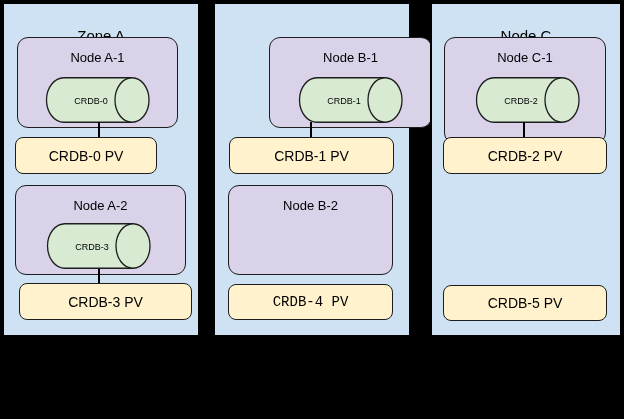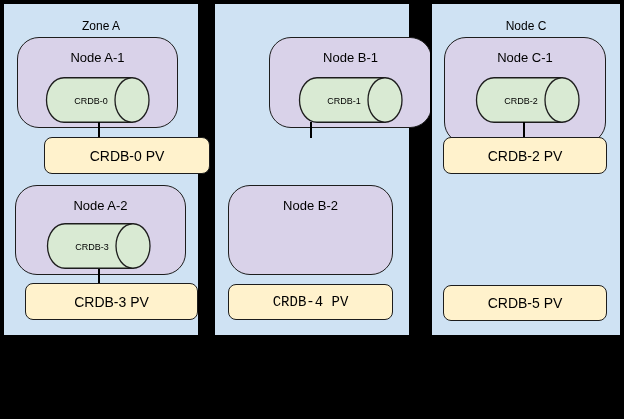--- a/index.html
+++ b/index.html
@@ -11,28 +11,28 @@
   }
   * { box-sizing: border-box; }
   .canvas { position: absolute; left: 0; top: 0; width: 624px; height: 419px; }
 
   .zone {
     position: absolute; top: 2px; height: 335px;
     background: var(--zone-fill, #cfe2f3);
     border: 2px solid var(--border, #000);
   }
   .zone-title {
-    position: absolute; top: 15px; left: 0; width: 100%;
-    text-align: center; font-size: 12px; color: #000;
+    position: absolute; top: 23px; left: 0; width: 100%;
+    text-align: center; font-size: 15px; color: #000;
   }
   .node {
     position: absolute;
     background: var(--node-fill, #d9d2e9);
     border: 1.3px solid var(--shape-border, #1d1d1d);
-    border-radius: 22px;
+    border-radius: 11px;
   }
   .node-title {
     position: absolute; top: 12px; left: 0; width: 100%;
     text-align: center; font-size: 13px; color: #000;
   }
   .pv {
     position: absolute;
     background: var(--pv-fill, #fff2cc);
     border: 1.3px solid var(--shape-border, #1d1d1d);
     border-radius: 8px;
@@ -64,49 +64,52 @@
 
     <div class="node" style="left:13px; top:33px; width:161px; height:91px;">
       <div class="node-title">Node A-1</div>
       <svg class="cyl" style="left:26px; top:39px;" width="106" height="46" viewBox="0 0 106 46">
         <path class="cyl-body" d="M20,0.75 L88,0.75 L88,45.25 L20,45.25 A17.5,22.25 0 0 1 20,0.75 Z"></path>
         <ellipse class="cyl-cap" cx="88" cy="23" rx="17" ry="22.25"></ellipse>
         <text class="cyl-text" x="47" y="26.5">CRDB-0</text>
       </svg>
     </div>
     <div class="connector" style="left:94px; top:118px; height:16px;"></div>
-    <div class="pv" style="left:11px; top:133px; width:166px; height:37px;margin-left:29px;">
+    <div class="pv" style="left:11px; top:133px; width:142px; height:37px;">
       <span>CRDB-0 PV</span>
     </div>
 
     <div class="node" style="left:11px; top:181px; width:171px; height:90px;">
       <div class="node-title">Node A-2</div>
       <svg class="cyl" style="left:29px; top:37px;" width="106" height="46" viewBox="0 0 106 46">
         <path class="cyl-body" d="M20,0.75 L88,0.75 L88,45.25 L20,45.25 A17.5,22.25 0 0 1 20,0.75 Z"></path>
         <ellipse class="cyl-cap" cx="88" cy="23" rx="17" ry="22.25"></ellipse>
         <text class="cyl-text" x="47" y="26.5">CRDB-3</text>
       </svg>
     </div>
     <div class="connector" style="left:94px; top:265px; height:15px;"></div>
-    <div class="pv" style="left:21px; top:279px; width:173px; height:37px;">
+    <div class="pv" style="left:15px; top:279px; width:173px; height:37px;">
       <span>CRDB-3 PV</span>
     </div>
   </div>
 
   <div class="zone" style="left:213px; width:198px;">
 
     <div class="node" style="left:15px; top:33px; width:163px; height:91px;margin-left:39px;">
       <div class="node-title">Node B-1</div>
       <svg class="cyl" style="left:27px; top:39px;" width="106" height="46" viewBox="0 0 106 46">
         <path class="cyl-body" d="M20,0.75 L88,0.75 L88,45.25 L20,45.25 A17.5,22.25 0 0 1 20,0.75 Z"></path>
         <ellipse class="cyl-cap" cx="88" cy="23" rx="17" ry="22.25"></ellipse>
         <text class="cyl-text" x="47" y="26.5">CRDB-1</text>
       </svg>
     </div>
     <div class="connector" style="left:95px; top:118px; height:16px;"></div>
+    <div class="pv" style="left:14px; top:133px; width:165px; height:37px;">
+      <span>CRDB-1 PV</span>
+    </div>
 
     <div class="node" style="left:13px; top:181px; width:165px; height:90px;">
       <div class="node-title">Node B-2</div>
     </div>
     <div class="pv" style="left:13px; top:280px; width:165px; height:36px;font-family:Liberation Mono, monospace;">
       <span>CRDB-4 PV</span>
     </div>
   </div>
 
   <div class="zone" style="left:430px; width:192px;">

